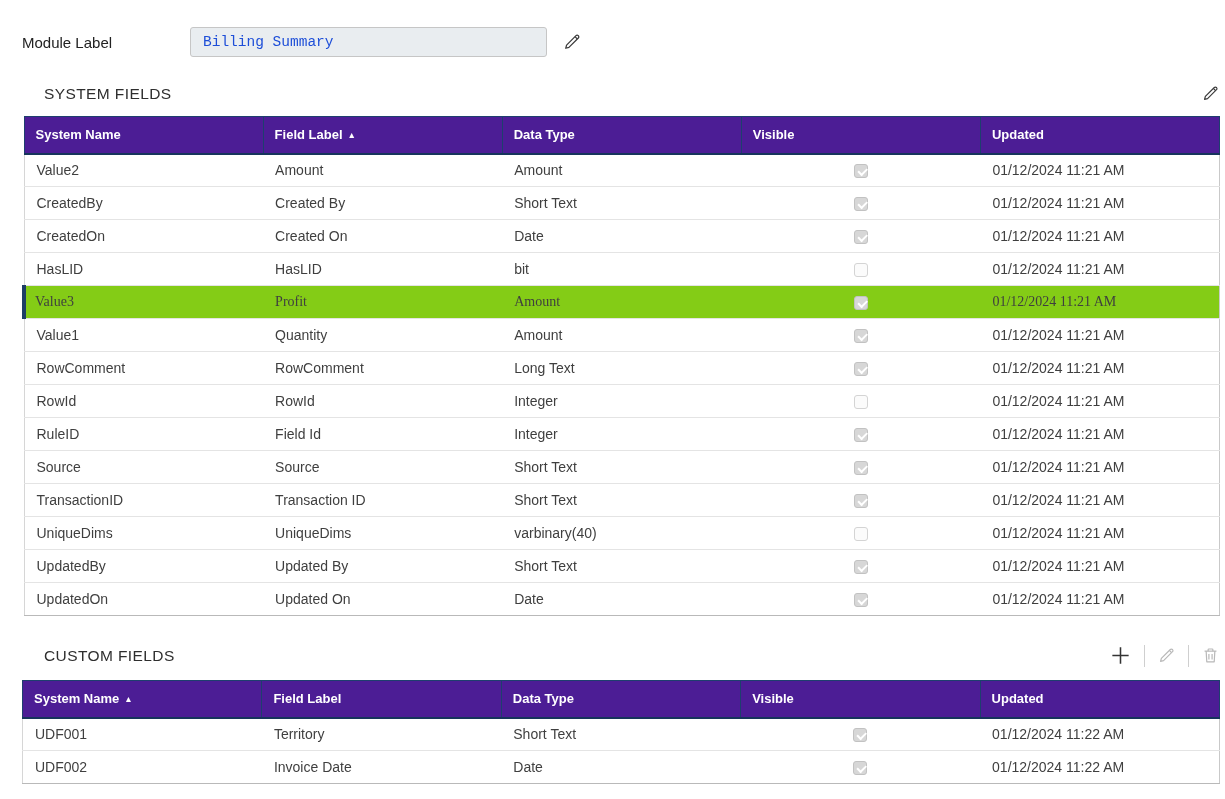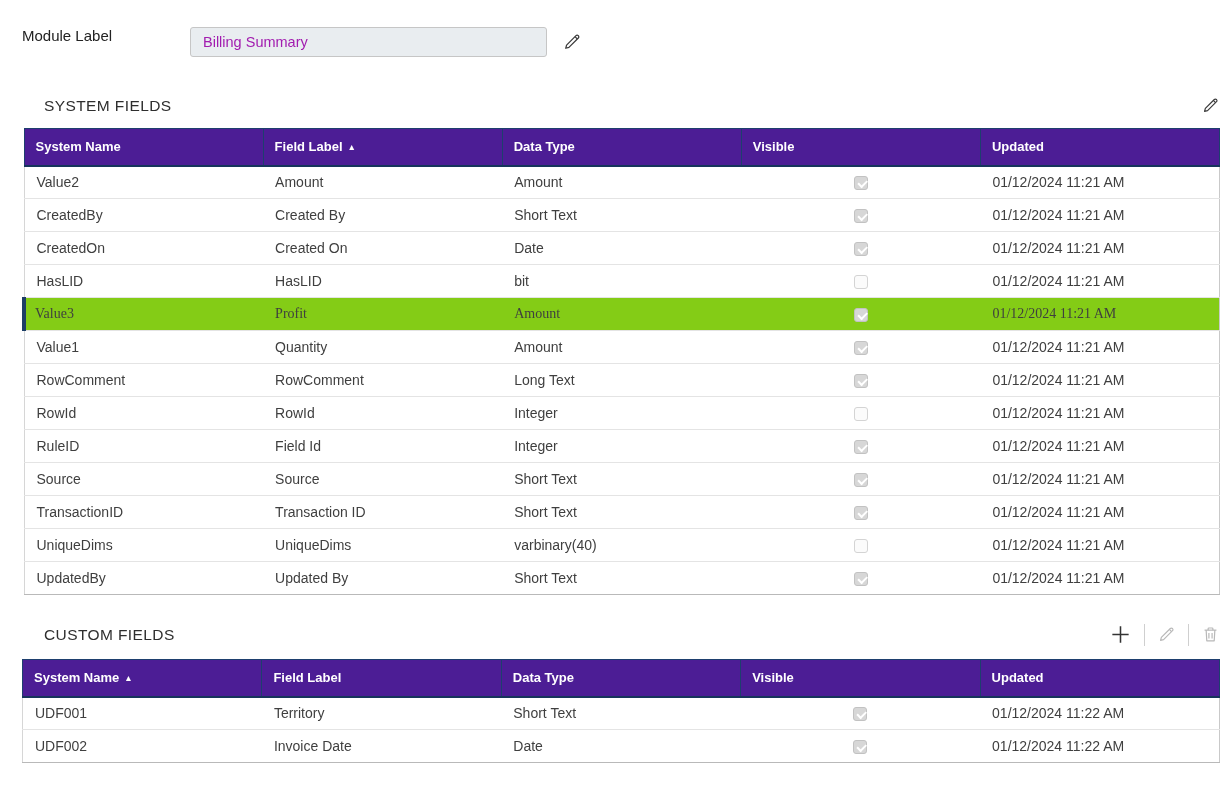--- a/index.html
+++ b/index.html
@@ -5,27 +5,27 @@
   * { box-sizing: border-box; }
   html,body { margin:0; padding:0; }
   body {
     width:1225px; height:799px; overflow:hidden;
     background:#ffffff; color:#404040;
     font-family:"Liberation Sans", sans-serif;
   }
   .page { padding:27px 5px 0 22px; }
 
   
-  .module-row { display:flex; margin-bottom:39px; }
+  .module-row { display:flex; align-items:center; margin-bottom:27px; }
   .module-row .lbl { width:168px; font-size:15px; color:#222; }
   .module-input {
     width:357px; height:30px; background:#e9edf0;
     border:1px solid #c6c6c6; border-radius:3px;
-    color:#a21caf; font-size:14.5px; padding:0 12px; outline:none;
-    font-family:Liberation Sans, sans-serif;
+    color:#1d4ed8; font-size:14.5px; padding:0 12px; outline:none;
+    font-family:Liberation Mono, monospace;
   }
   .icon-btn {
     background:none; border:none; padding:0; cursor:pointer;
     display:inline-flex; align-items:center; justify-content:center;
     color:#3a3a3a;
   }
   .module-row .icon-btn { margin-left:15px; }
   .icon-btn.disabled { color:#b8b8b8; }
 
   
@@ -226,20 +226,27 @@
         </tr>
 
         <tr>
           <td>UpdatedBy</td>
           <td>Updated By</td>
           <td>Short Text</td>
           <td class="center"><span class="cbx checked"></span></td>
           <td>01/12/2024 11:21 AM</td>
         </tr>
 
+        <tr>
+          <td>UpdatedOn</td>
+          <td>Updated On</td>
+          <td>Date</td>
+          <td class="center"><span class="cbx checked"></span></td>
+          <td>01/12/2024 11:21 AM</td>
+        </tr>
       </tbody>
   </table>
 
   <div class="custom-section">
     <div class="section-head">
       <span class="section-title">CUSTOM FIELDS</span>
       <div class="toolbar">
         <button class="icon-btn">
           <span>
             <svg width="23" height="23" viewBox="0 0 24 24" fill="none" stroke="#333" stroke-width="1.6">

